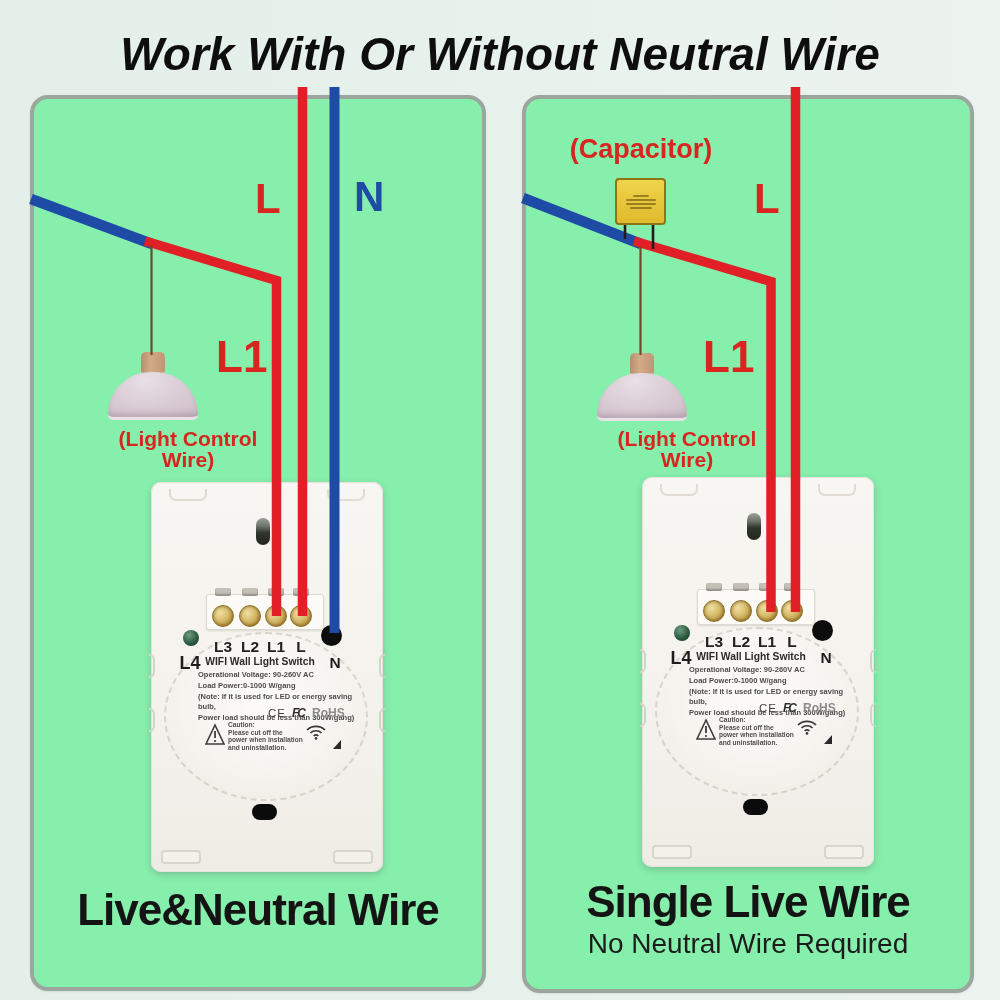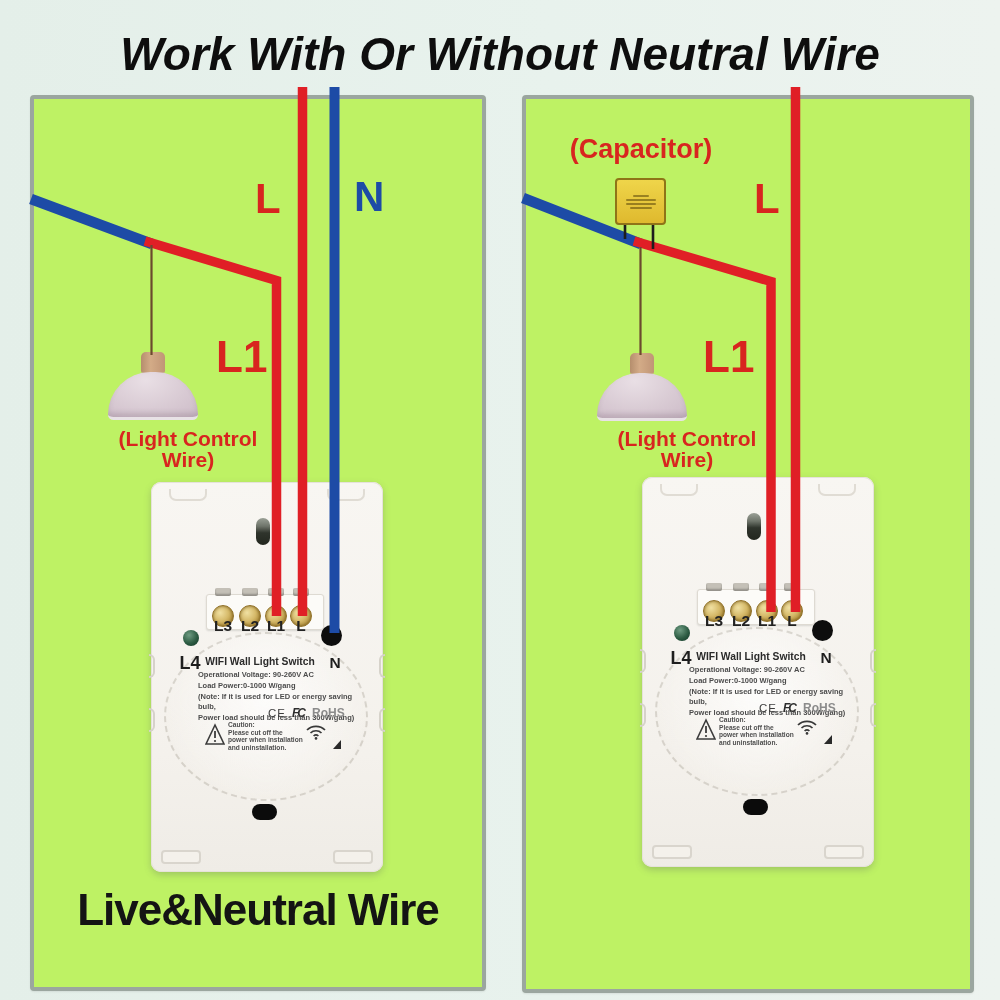--- a/index.html
+++ b/index.html
@@ -8,22 +8,22 @@
     background:linear-gradient(90deg,#e4efe9 0%,#e8f2ed 55%,#edf3ef 100%);
     font-family:"Liberation Sans",sans-serif;
     -webkit-font-smoothing:antialiased;
   }
   .abs{position:absolute;font-style:italic;}
   .page-title{
     left:0;top:27px;width:1000px;text-align:center;
     font-size:46px;font-weight:700;color:#0e0e0e;letter-spacing:0px;
   }
   .panel{
-    position:absolute;background:#bef264;
-    border:4px solid #9ba69f;border-radius:4px;
+    position:absolute;background:#86efac;
+    border:4px solid #9ba69f;border-radius:18px;
     box-shadow:0 1px 2px rgba(0,0,0,0.08);
   }
   .wires{position:absolute;left:0;top:-12px;overflow:visible;pointer-events:none;z-index:5;}
   .wire-label{position:absolute;font-weight:700;z-index:6;line-height:1;}
   .red-text{color:#d8251f;}
   .blue-text{color:#1d4ba6;}
   .big-wire-label{font-size:42px;}
   .l1-label{font-size:44px;}
   .note-label{font-size:21px;text-align:center;width:170px;}
   .cap-label{font-size:27px;text-align:center;width:170px;}
@@ -50,21 +50,21 @@
   .big-circle{position:absolute;left:13px;top:150px;width:200px;height:165px;border-radius:50%;
     border:2px dashed rgba(150,143,130,0.30);
     background:radial-gradient(ellipse at 50% 40%,rgba(255,255,255,0.75) 0%,rgba(244,241,235,0.3) 70%,rgba(222,217,208,0.45) 100%);}
   .slot{position:absolute;left:105px;top:36px;width:14px;height:27px;border-radius:7px;
     background:linear-gradient(180deg,#9aa096 0%,#6f756b 30%,#2f342c 55%,#23271f 100%);}
   .tblock{position:absolute;left:55px;top:112px;width:116px;height:34px;background:#fcfbf8;border:1px solid #dedad2;border-radius:3px;box-shadow:0 1px 2px rgba(0,0,0,0.12);}
   .clamp{position:absolute;top:106px;width:16px;height:8px;background:#c4c0b7;border-radius:2px;box-shadow:inset 0 -2px 2px rgba(0,0,0,0.25);}
   .screw{position:absolute;top:123px;width:22px;height:22px;border-radius:50%;
     background:radial-gradient(circle at 36% 34%,#f0e0a2 0%,#d6ba6a 45%,#a8842f 85%);
     border:1px solid #8f6f26;box-sizing:border-box;box-shadow:inset 0 0 3px rgba(70,50,5,0.6);}
-  .tlabel{position:absolute;top:135px;width:28px;text-align:center;font-size:15.5px;font-weight:700;color:#222;}
+  .tlabel{position:absolute;top:156px;width:28px;text-align:center;font-size:15.5px;font-weight:700;color:#222;}
   .hole-green{position:absolute;left:32px;top:148px;width:16px;height:16px;border-radius:50%;
     background:radial-gradient(circle at 38% 32%,#6f9c82 0%,#2d5c43 55%,#0e3322 100%);}
   .hole-black{position:absolute;left:170px;top:143px;width:21px;height:21px;border-radius:50%;background:#0d0d0d;}
   .dev-l4{position:absolute;left:24px;top:171px;width:30px;text-align:center;font-size:18px;font-weight:700;color:#1e1e1e;}
   .dev-n{position:absolute;left:172px;top:172px;width:24px;text-align:center;font-size:15.5px;font-weight:700;color:#1e1e1e;}
   .pname{position:absolute;left:36px;top:174px;width:146px;text-align:center;font-size:10.3px;font-weight:700;color:#2a2a2a;}
   .spec{position:absolute;left:47px;top:188px;width:170px;font-size:7.5px;line-height:10.8px;color:#4c4c4c;font-weight:600;}
   .cert-ce{position:absolute;left:117px;top:225px;font-size:11.5px;color:#3c3c3c;letter-spacing:1px;font-weight:400;}
   .cert-fcc{position:absolute;left:141px;top:224px;font-size:12px;color:#2e2e2e;font-weight:700;letter-spacing:-2px;font-style:italic;}
   .cert-rohs{position:absolute;left:161px;top:224px;font-size:12px;color:#8b8b8b;font-weight:700;}
@@ -246,13 +246,15 @@
     <div class="tri-mark"></div>
     <div class="dev-oval"></div>
     <div class="clip bl"></div>
     <div class="clip br"></div>
     <div class="snotch l" style="top:172px;"></div>
     <div class="snotch l" style="top:226px;"></div>
     <div class="snotch r" style="top:172px;"></div>
     <div class="snotch r" style="top:226px;"></div>
   </div>
 
+  <div class="caption" style="top:778px;">Single Live Wire</div>
+  <div class="subcaption" style="top:829px;">No Neutral Wire Required</div>
 </div>
 
 </body></html>

